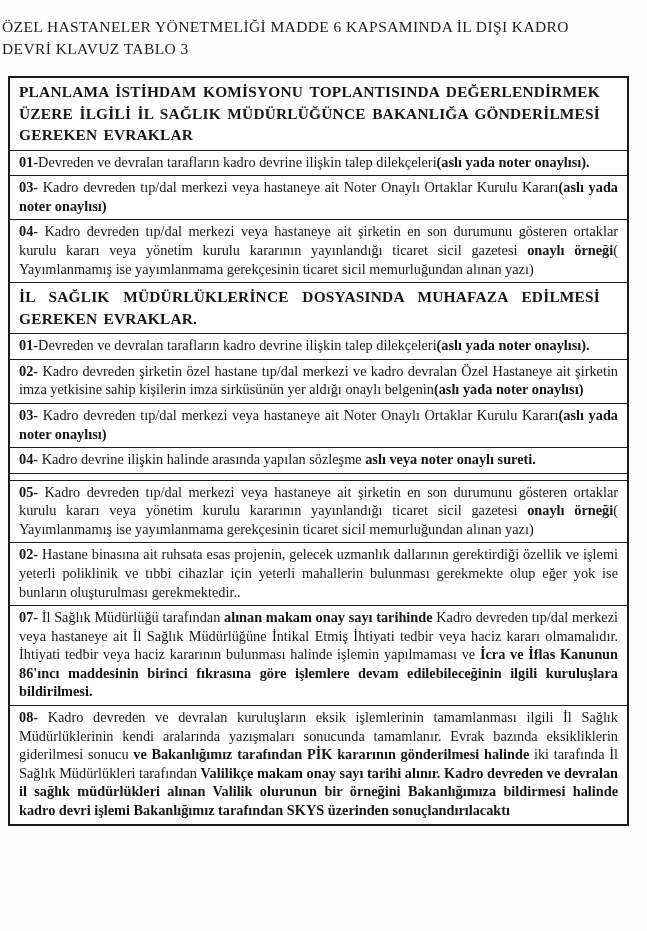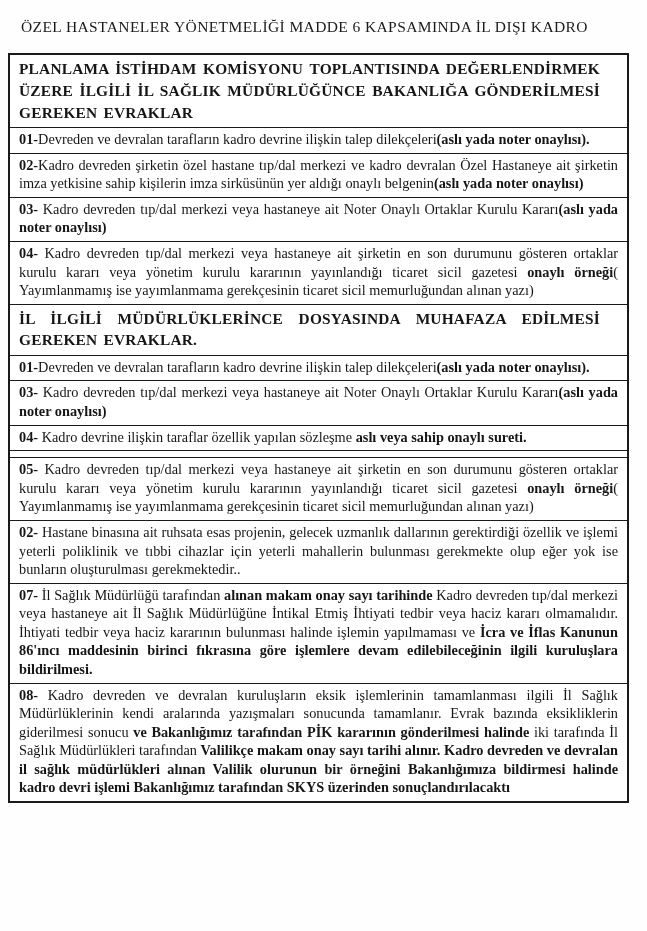--- a/index.html
+++ b/index.html
@@ -15,21 +15,21 @@
     color: #151515;
     -webkit-font-smoothing: antialiased;
   }
   .page {
     position: relative;
     width: 647px;
     height: 931px;
     background: #fefefe;
   }
   .doc-title {
-    padding: 16px 30px 0 21px;
+    padding: 16px 30px 0 2px;
     font-size: 15.5px;
     line-height: 1.45;
     letter-spacing: 0.4px;
     color: #1b1b1b;
   }
   .doc-table {
     margin: 15px 18px 0 8px;
     border: 2px solid #1a1a1a;
     background: #fff;
   }
@@ -56,31 +56,32 @@
   }
   .row .seg-bold { font-weight: 700; }
   .row .seg-normal { font-weight: 400; margin-top: 18px; }
 </style>
 </head>
 <body>
 
 <div class="page">
   <div class="doc-title">
     <div>ÖZEL HASTANELER YÖNETMELİĞİ MADDE 6 KAPSAMINDA İL DIŞI KADRO</div>
+    <div>DEVRİ KLAVUZ TABLO 3</div>
   </div>
 
   <div class="doc-table" id="doc-table">
       <div class="row section"><span class="seg-bold">PLANLAMA İSTİHDAM KOMİSYONU TOPLANTISINDA DEĞERLENDİRMEK ÜZERE İLGİLİ İL SAĞLIK MÜDÜRLÜĞÜNCE BAKANLIĞA GÖNDERİLMESİ GEREKEN EVRAKLAR</span></div>
       <div class="row item"><span class="seg-bold">01-</span><span class="seg-normal">Devreden ve devralan tarafların kadro devrine ilişkin talep dilekçeleri</span><span class="seg-bold">(aslı yada noter onaylısı).</span></div>
-      <div class="row item"><span class="seg-bold">02-</span><span class="seg-normal">Kadro devreden şirketin özel hastane tıp/dal merkezi ve kadro devralan Özel Hastaneye ait şirketin imza yetkisine sahip kişilerin imza sirküsünün yer aldığı onaylı belgenin</span><span class="seg-bold">(aslı yada noter onaylısı)</span></div>
       <div class="row item"><span class="seg-bold">03- </span><span class="seg-normal">Kadro devreden tıp/dal merkezi veya hastaneye ait Noter Onaylı Ortaklar Kurulu Kararı</span><span class="seg-bold">(aslı yada noter onaylısı)</span></div>
       <div class="row item"><span class="seg-bold">04- </span><span class="seg-normal">Kadro devreden tıp/dal merkezi veya hastaneye ait şirketin en son durumunu gösteren ortaklar kurulu kararı veya yönetim kurulu kararının yayınlandığı ticaret sicil gazetesi </span><span class="seg-bold">onaylı örneği</span><span class="seg-normal">( Yayımlanmamış ise yayımlanmama gerekçesinin ticaret sicil memurluğundan alınan yazı)</span></div>
-      <div class="row section"><span class="seg-bold">İL İLGİLİ MÜDÜRLÜKLERİNCE DOSYASINDA MUHAFAZA EDİLMESİ GEREKEN EVRAKLAR.</span></div>
+      <div class="row section"><span class="seg-bold">İL SAĞLIK MÜDÜRLÜKLERİNCE DOSYASINDA MUHAFAZA EDİLMESİ GEREKEN EVRAKLAR.</span></div>
       <div class="row item"><span class="seg-bold">01-</span><span class="seg-normal">Devreden ve devralan tarafların kadro devrine ilişkin talep dilekçeleri</span><span class="seg-bold">(aslı yada noter onaylısı).</span></div>
+      <div class="row item"><span class="seg-bold">02- </span><span class="seg-normal">Kadro devreden şirketin özel hastane tıp/dal merkezi ve kadro devralan Özel Hastaneye ait şirketin imza yetkisine sahip kişilerin imza sirküsünün yer aldığı onaylı belgenin</span><span class="seg-bold">(aslı yada noter onaylısı)</span></div>
       <div class="row item"><span class="seg-bold">03- </span><span class="seg-normal">Kadro devreden tıp/dal merkezi veya hastaneye ait Noter Onaylı Ortaklar Kurulu Kararı</span><span class="seg-bold">(aslı yada noter onaylısı)</span></div>
-      <div class="row item"><span class="seg-bold">04- </span><span class="seg-normal">Kadro devrine ilişkin taraflar özellik yapılan sözleşme </span><span class="seg-bold">aslı veya sahip onaylı sureti.</span></div>
+      <div class="row item"><span class="seg-bold">04- </span><span class="seg-normal">Kadro devrine ilişkin halinde arasında yapılan sözleşme </span><span class="seg-bold">aslı veya noter onaylı sureti.</span></div>
       <div class="row spacer"></div>
       <div class="row item"><span class="seg-bold">05- </span><span class="seg-normal">Kadro devreden tıp/dal merkezi veya hastaneye ait şirketin en son durumunu gösteren ortaklar kurulu kararı veya yönetim kurulu kararının yayınlandığı ticaret sicil gazetesi </span><span class="seg-bold">onaylı örneği</span><span class="seg-normal">( Yayımlanmamış ise yayımlanmama gerekçesinin ticaret sicil memurluğundan alınan yazı)</span></div>
       <div class="row item"><span class="seg-bold">02- </span><span class="seg-normal">Hastane binasına ait ruhsata esas projenin, gelecek uzmanlık dallarının gerektirdiği özellik ve işlemi yeterli poliklinik ve tıbbi cihazlar için yeterli mahallerin bulunması gerekmekte olup eğer yok ise bunların oluşturulması gerekmektedir..</span></div>
       <div class="row item"><span class="seg-bold">07- </span><span class="seg-normal">İl Sağlık Müdürlüğü tarafından </span><span class="seg-bold">alınan makam onay sayı tarihinde</span><span class="seg-normal"> Kadro devreden tıp/dal merkezi veya hastaneye ait İl Sağlık Müdürlüğüne İntikal Etmiş İhtiyati tedbir veya haciz kararı olmamalıdır. İhtiyati tedbir veya haciz kararının bulunması halinde işlemin yapılmaması ve </span><span class="seg-bold">İcra ve İflas Kanunun 86'ıncı maddesinin birinci fıkrasına göre işlemlere devam edilebileceğinin ilgili kuruluşlara bildirilmesi.</span></div>
       <div class="row item"><span class="seg-bold">08- </span><span class="seg-normal">Kadro devreden ve devralan kuruluşların eksik işlemlerinin tamamlanması ilgili İl Sağlık Müdürlüklerinin kendi aralarında yazışmaları sonucunda tamamlanır. Evrak bazında eksikliklerin giderilmesi sonucu </span><span class="seg-bold">ve Bakanlığımız tarafından PİK kararının gönderilmesi halinde</span><span class="seg-normal"> iki tarafında İl Sağlık Müdürlükleri tarafından </span><span class="seg-bold">Valilikçe makam onay sayı tarihi alınır. Kadro devreden ve devralan il sağlık müdürlükleri alınan Valilik olurunun bir örneğini Bakanlığımıza bildirmesi halinde kadro devri işlemi Bakanlığımız tarafından SKYS üzerinden sonuçlandırılacaktı</span></div>
     </div>
 </div>
 
 </body></html>

